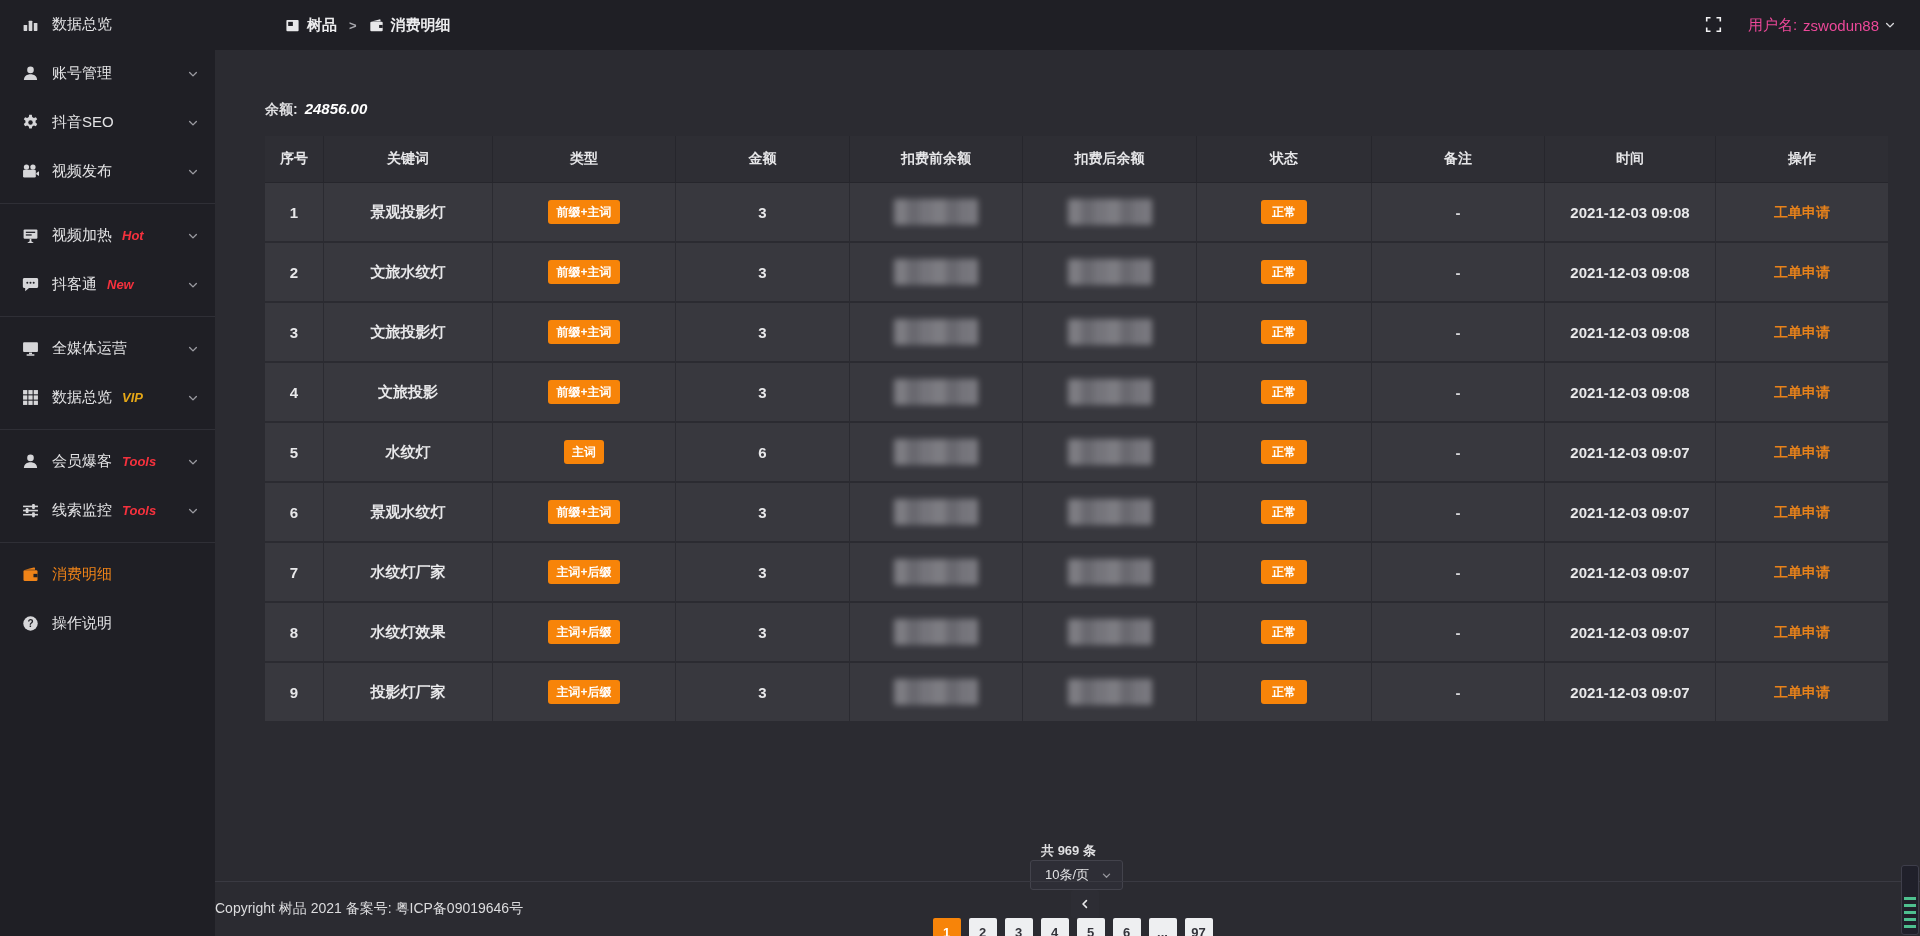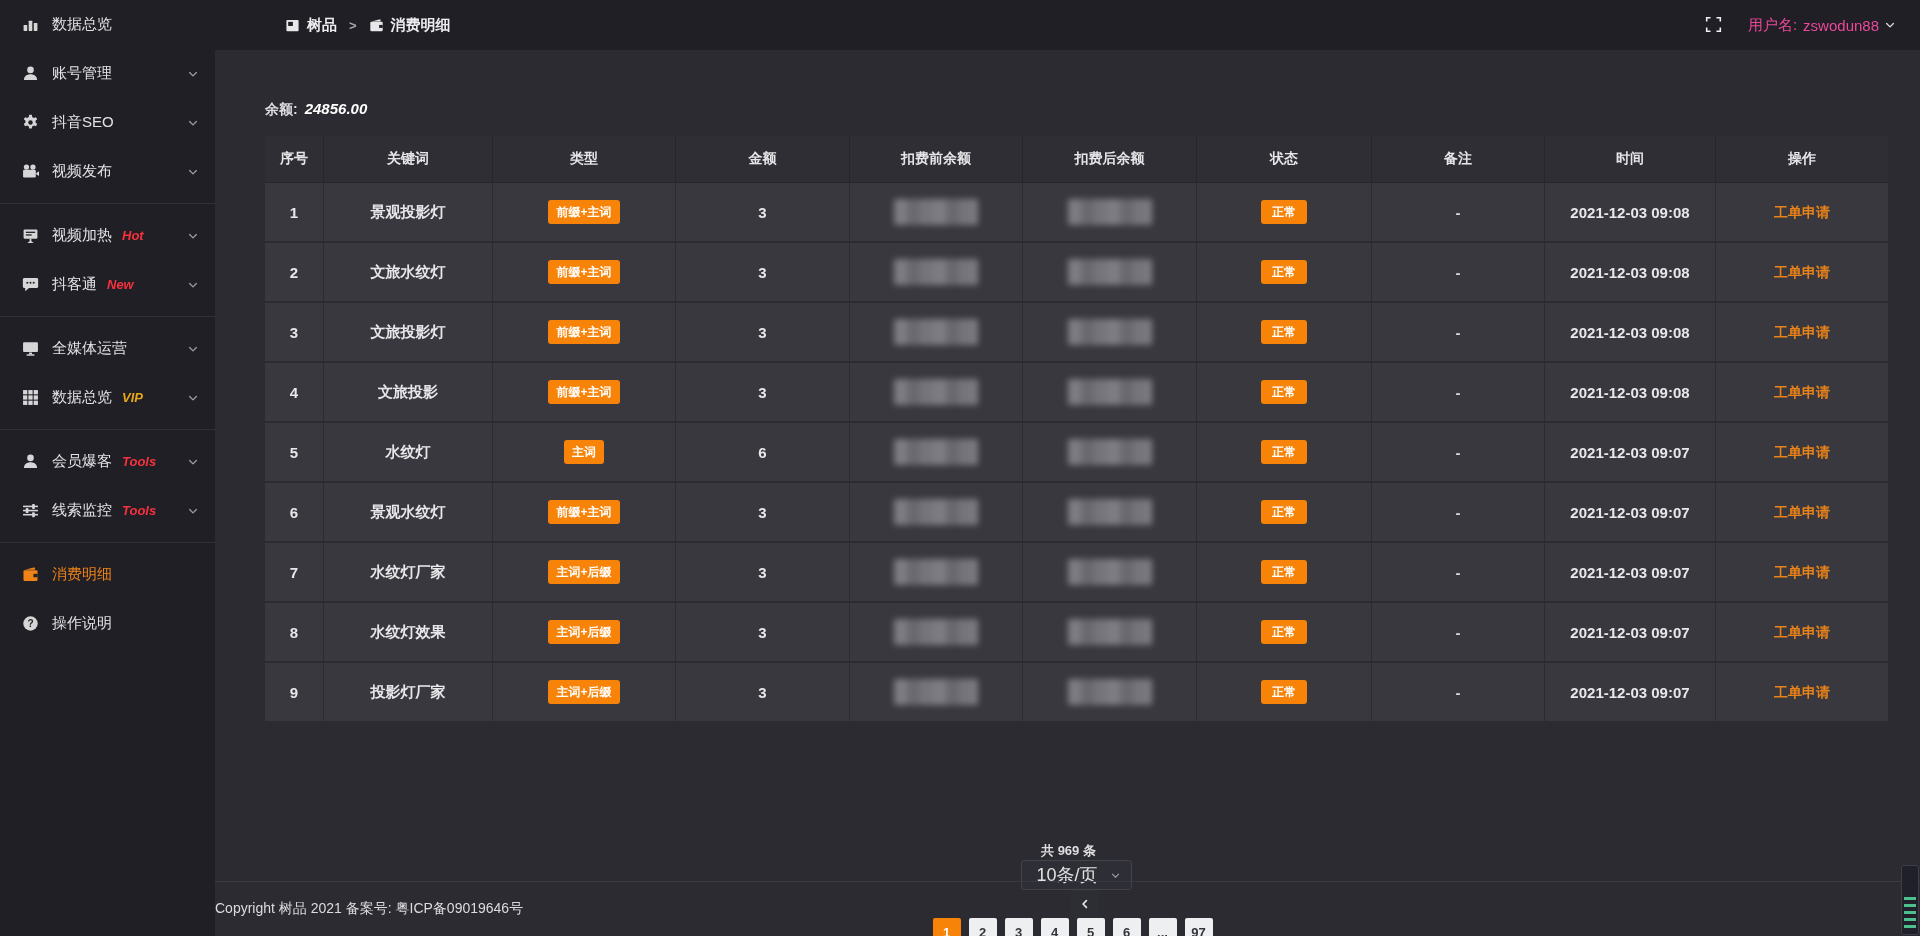--- a/index.html
+++ b/index.html
@@ -63,21 +63,21 @@
   .blur-block{display:inline-block;width:84px;height:26px;border-radius:2px;vertical-align:middle;
     background:repeating-linear-gradient(90deg,#9B9AA0 0 13px,#7F7E85 13px 26px,#908F96 26px 39px);
     filter:blur(3px);opacity:.7;}
   .action-link{color:#E8821A;font-size:14px;font-weight:bold;cursor:pointer;text-decoration:none;}
   .cell-remark{color:#D8D8DA;}
 
   
   .pagination{margin:119px 32px 0 50px;display:flex;align-items:center;justify-content:center;flex-direction:column;}
   .pg-total{font-size:13px;color:#DFDFE1;margin-right:16px;font-weight:bold;}
   .pg-size{height:30px;padding:0 10px 0 14px;background:#2E2E36;border:1px solid #43434C;border-radius:3px;
-    display:flex;align-items:center;gap:12px;font-size:18px;color:#E2E2E4;cursor:pointer;box-sizing:border-box;}
+    display:flex;align-items:center;gap:12px;font-size:13px;color:#E2E2E4;cursor:pointer;box-sizing:border-box;}
   .chev-sm{width:11px;height:11px;color:#97979D;}
   .pg-btn{height:28px;min-width:28px;padding:0 6px;border:none;border-radius:2px;background:#EEEFF1;color:#34343B;
     font-size:13px;font-weight:bold;display:flex;align-items:center;justify-content:center;cursor:pointer;
     font-family:inherit;}
   .pg-btn.active{background:#F78409;color:#fff;}
   .pg-prev{background:#2D2D34;color:#E8E8EA;margin:0 8px 0 24px;}
   .pg-prev .arr{color:#E8E8EA;}
   .arr{width:12px;height:12px;color:#34343B;}
   .pg-pages{display:flex;gap:8px;margin-right:8px;}
   .pg-goto-label{margin-left:28px;font-size:13px;font-weight:bold;color:#E8E8EA;}

